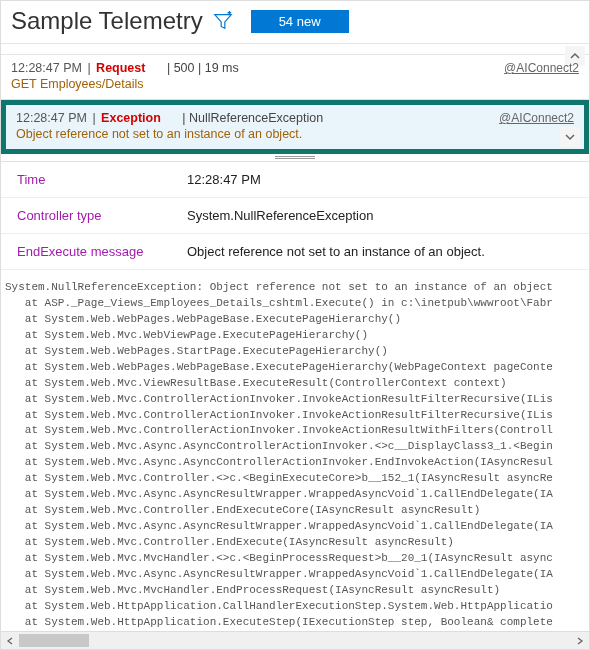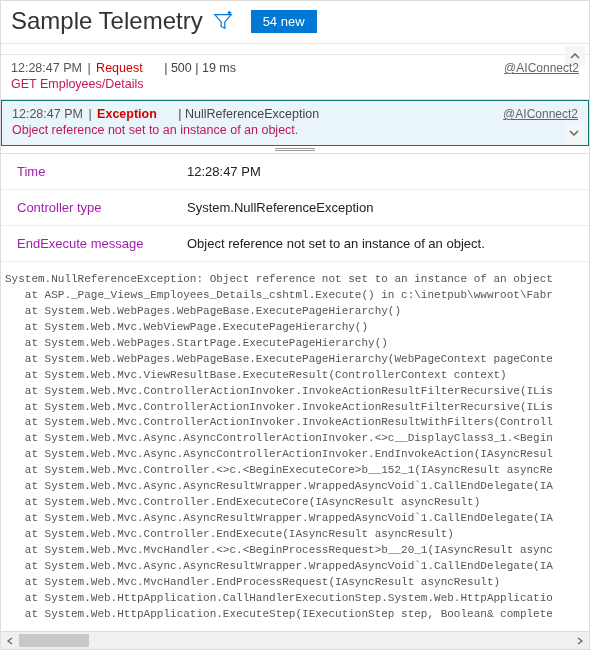--- a/index.html
+++ b/index.html
@@ -27,21 +27,21 @@
     .filter-icon {
       color: #0078d4;
       position: relative;
       width: 22px;
       height: 22px;
     }
     .badge {
       background: #0078d4;
       color: #fff;
       font-size: 13px;
-      padding: 4px 12px;
+      padding: 4px 28px;
       margin-left: 8px;
       cursor: pointer;
     }
     .section-label {
       font-size: 12px;
       color: #555;
       padding: 6px 10px 4px 10px;
       border-top: 1px solid #e5e5e5;
       border-bottom: 1px solid #e5e5e5;
       position: relative;
@@ -72,31 +72,31 @@
     }
     .entry {
       padding: 6px 10px 8px 10px;
       border-bottom: 1px solid #e0e0e0;
       position: relative;
       font-size: 12.5px;
       cursor: pointer;
     }
     .entry.selected {
       background: #eaf5fb;
-      border: 1px solid #0f766e;
+      border: 5px solid #0f766e;
     }
     .entry-line1 {
       margin-bottom: 2px;
     }
     .entry-time { color: #555; }
     .entry-sep { color: #555; margin: 0 2px; }
-    .entry-kind-request { color: #d40000; font-weight: normal; }
+    .entry-kind-request { color: #d40000; font-weight: bold; }
     .entry-kind-exception { color: #d40000; font-weight: bold; }
     .entry-meta { color: #444; margin-left: 18px; }
-    .entry-line2 { color: #be185d; }
+    .entry-line2 { color: #a16207; }
     .entry-source {
       position: absolute;
       right: 10px;
       top: 6px;
       color: #666;
       font-size: 12px;
       text-decoration: underline;
     }
     .splitter {
       height: 8px;

